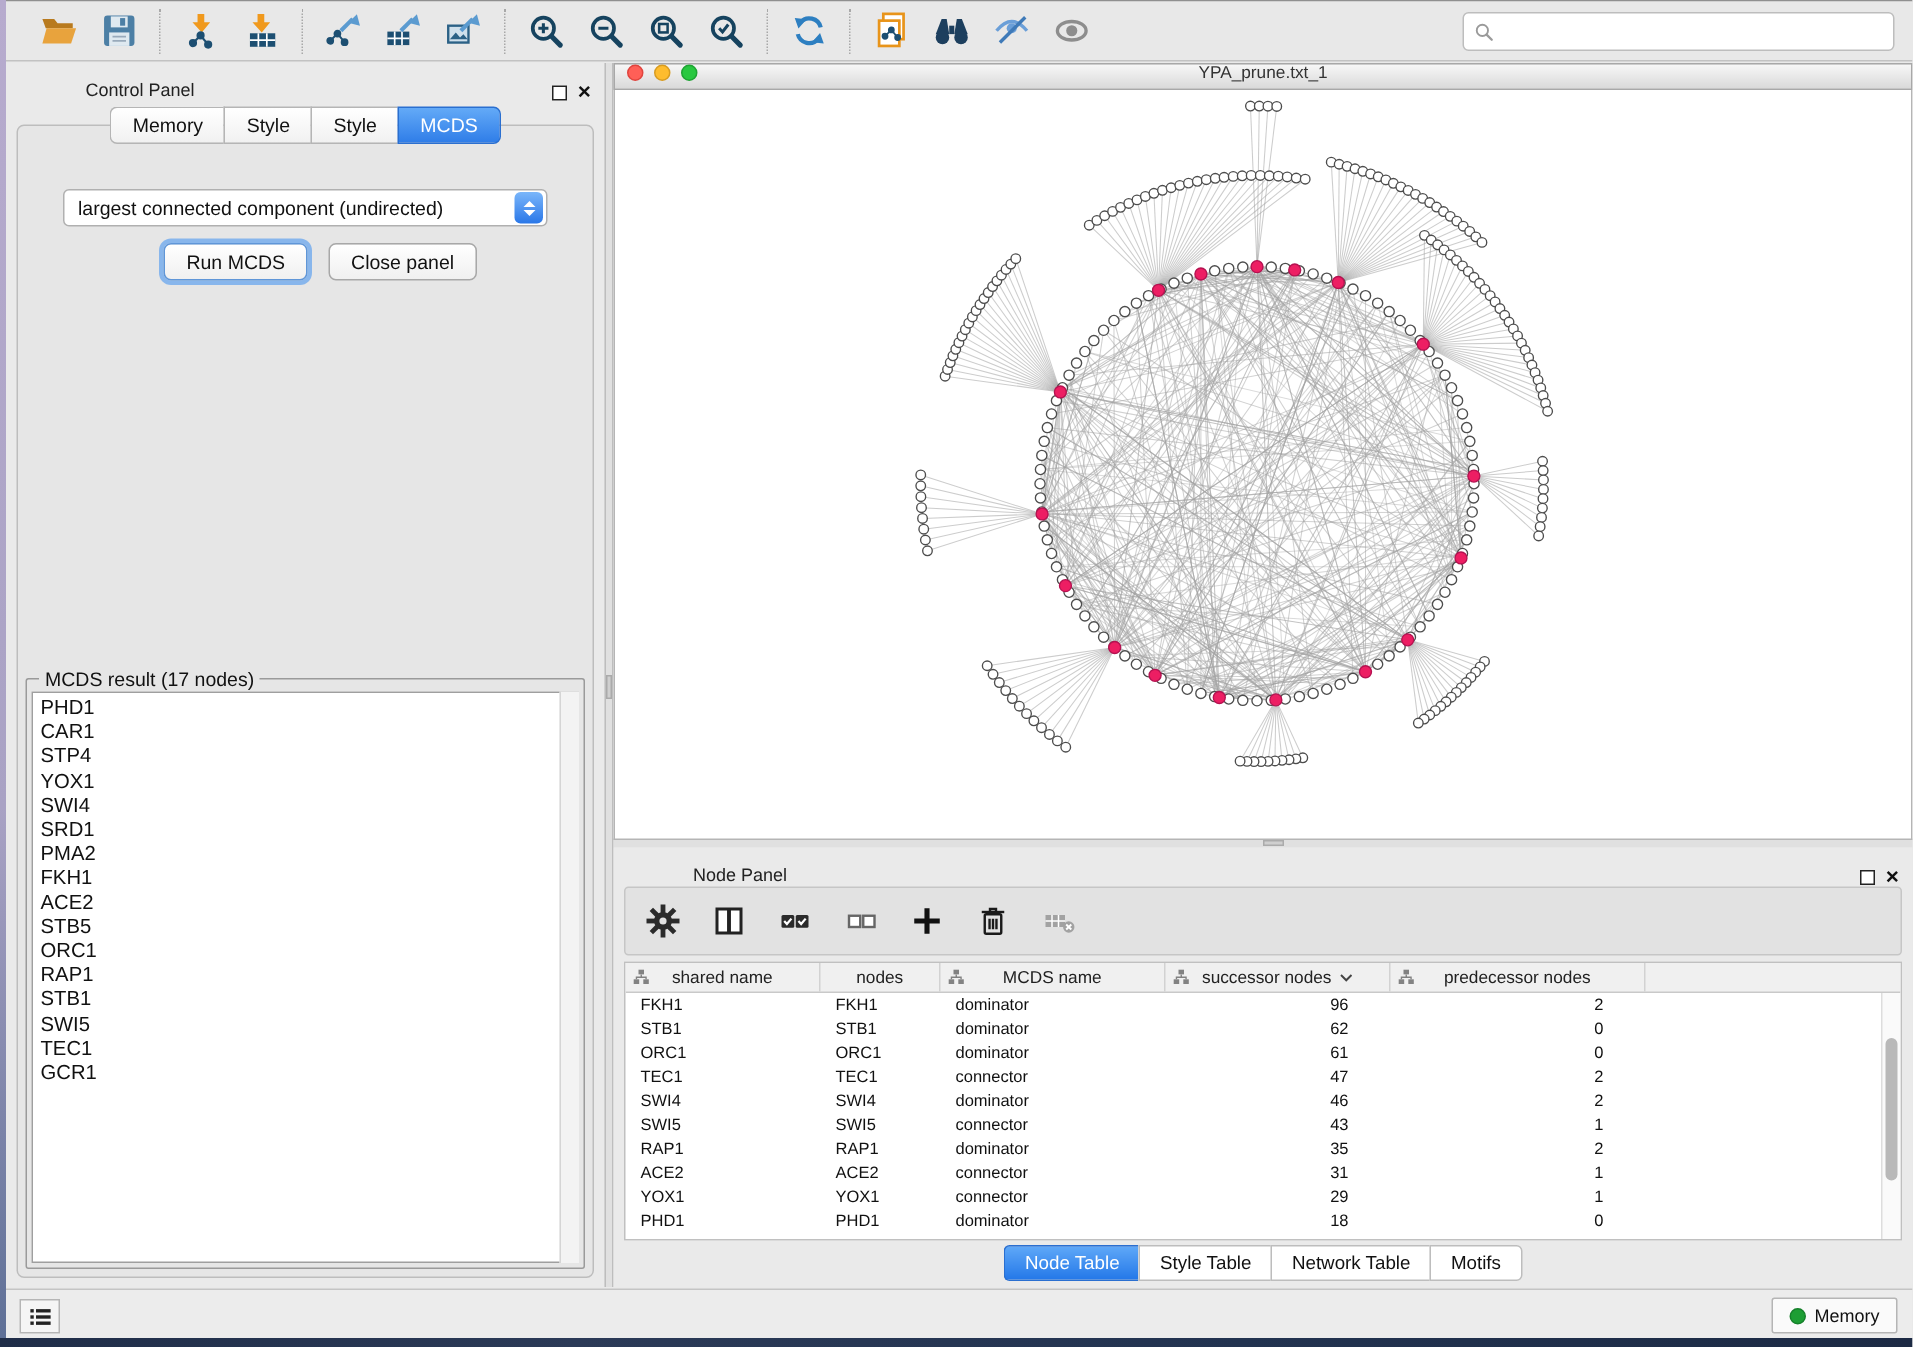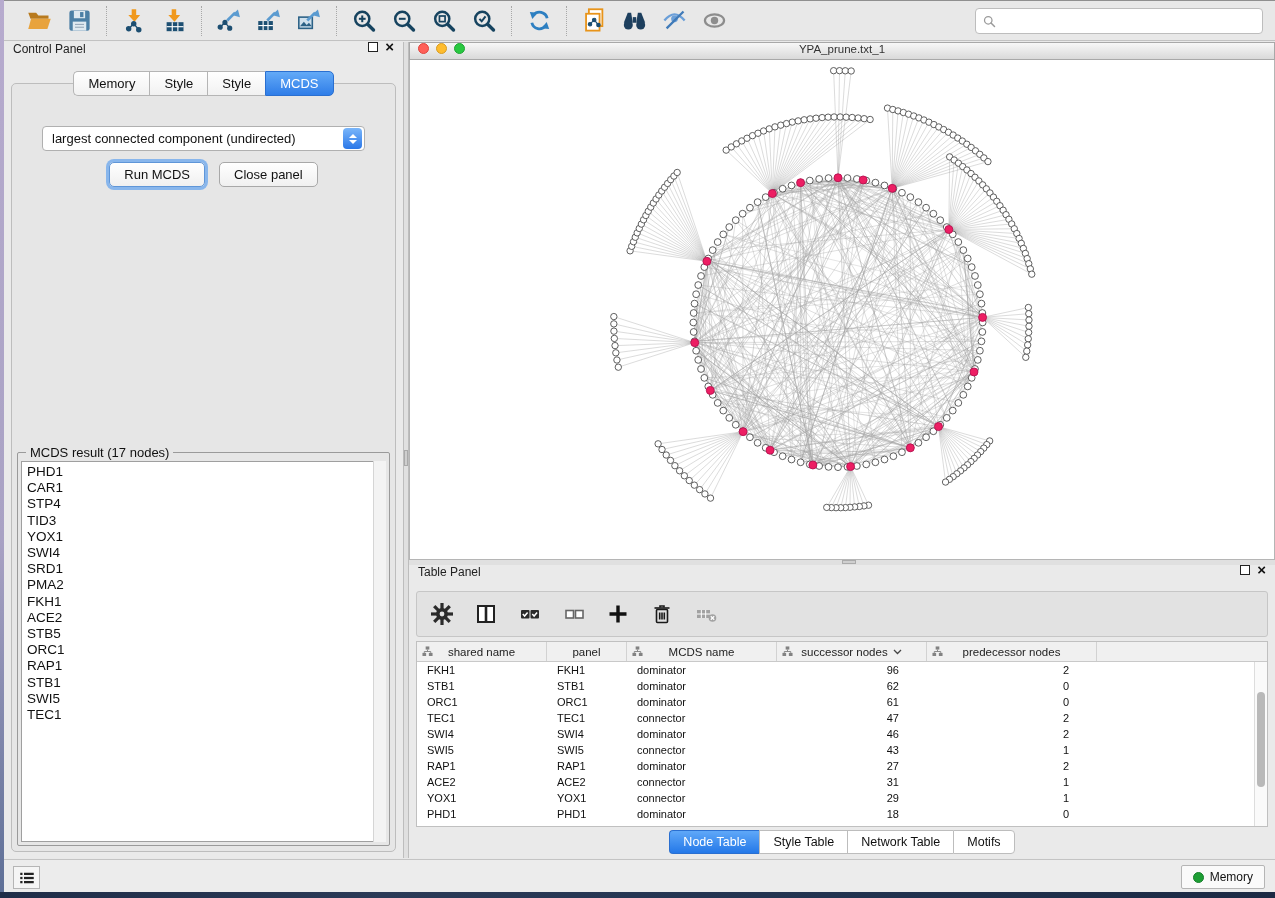--- a/index.html
+++ b/index.html
@@ -27,21 +27,21 @@
   .search-wrap { position:absolute; right:12px; top:7px; width:288px; height:26px; background:#fff;
     border:1px solid #bdbdbd; border-radius:4px; display:flex; align-items:center; padding:0 6px; }
   .search-wrap svg { width:15px; height:15px; margin-right:5px; }
   .search-input { border:none; outline:none; flex:1; font-size:12px; background:transparent; height:20px; }
 
   
   .main { position:absolute; left:0; top:41px; right:0; bottom:35px; }
 
   
   .control-panel { position:absolute; left:0; top:0; width:399px; height:100%; background:#eaeaea; }
-  .panel-title-bar { height:25px; display:flex; align-items:flex-start; padding:0 9px; font-size:12px; color:#222; }
+  .panel-title-bar { height:25px; display:flex; align-items:flex-end; padding:0 9px; font-size:12px; color:#222;margin-left:44px; }
   .panel-title { flex:1; }
   .win-btns { display:flex; align-items:center; gap:7px; }
   .float-btn { width:10px; height:10px; border:1.5px solid #222; background:#fff; display:inline-block; cursor:pointer; }
   .close-btn { font-weight:bold; font-size:15px; line-height:10px; color:#111; cursor:pointer; }
 
   .cp-tabs { position:absolute; left:0; right:0; top:29px; display:flex; justify-content:center; z-index:3; }
   .cp-tab { padding:4px 14px; font-size:13px; background:linear-gradient(#ffffff,#f1f1f1);
     border:1px solid #b5b5b5; border-right:none; color:#111; cursor:pointer; }
   .cp-tab:first-child { border-radius:5px 0 0 5px; }
   .cp-tab:last-child  { border-radius:0 5px 5px 0; border-right:1px solid #b5b5b5; }
@@ -343,33 +343,33 @@
         <div class="cp-buttons">
           <button class="btn focused">Run MCDS</button>
           <button class="btn">Close panel</button>
         </div>
         <div class="result-box">
           <span class="result-legend">MCDS result (17 nodes)</span>
           <div class="result-list" id="result-list">
               <div class="result-item">PHD1</div>
               <div class="result-item">CAR1</div>
               <div class="result-item">STP4</div>
-              <div class="result-item">TID3</div>
               <div class="result-item">YOX1</div>
               <div class="result-item">SWI4</div>
               <div class="result-item">SRD1</div>
               <div class="result-item">PMA2</div>
               <div class="result-item">FKH1</div>
               <div class="result-item">ACE2</div>
               <div class="result-item">STB5</div>
               <div class="result-item">ORC1</div>
               <div class="result-item">RAP1</div>
               <div class="result-item">STB1</div>
               <div class="result-item">SWI5</div>
               <div class="result-item">TEC1</div>
+              <div class="result-item">GCR1</div>
             </div>
           <div class="result-scroll"></div>
         </div>
       </div>
     </div>
 
     <div class="v-splitter">
       <div class="v-grip"></div>
     </div>
 
@@ -1229,21 +1229,21 @@
             </svg>
         </div>
       </div>
 
       <div class="h-splitter">
         <div class="h-grip"></div>
       </div>
 
       <div class="table-panel">
         <div class="panel-title-bar">
-          <span class="panel-title">Table Panel</span>
+          <span class="panel-title">Node Panel</span>
           <span class="win-btns">
             <span class="float-btn"></span>
             <span class="close-btn">×</span>
           </span>
         </div>
         <div class="tp-toolbar" id="tp-toolbar">
             <div class="tp-btn">
               <svg viewBox="0 0 24 24">
                 <g fill="#2b2b2b">
                   <rect x="-1.6" y="-11" width="3.2" height="6" transform="translate(12,12) rotate(0)"></rect>
@@ -1329,21 +1329,21 @@
                     <g stroke="#828282" fill="none">
                       <path d="M6 4v2M2.5 7.5V6h7v1.5"></path>
                     </g>
                   </g>
                 </svg>
    <span>shared name</span>
 
   </div>
               <div class="th" style="width:80px">
 
-   <span>panel</span>
+   <span>nodes</span>
 
   </div>
               <div class="th" style="width:150px">
    <svg class="hier" viewBox="0 0 12 12">
                   <g class="hier">
                     <g fill="#828282">
                       <rect x="4" y="0.5" width="4" height="3.4"></rect>
                       <rect x="0.5" y="7.5" width="4" height="3.4"></rect>
                       <rect x="7.5" y="7.5" width="4" height="3.4"></rect>
                     </g>
@@ -1431,21 +1431,21 @@
                 <div class="td" style="width:130px;padding:0 0 0 10px">SWI5</div>
                 <div class="td" style="width:80px;padding:0 0 0 10px">SWI5</div>
                 <div class="td" style="width:150px;padding:0 0 0 10px">connector</div>
                 <div class="td num" style="width:150px;padding:0 28px 0 0">43</div>
                 <div class="td num" style="width:170px;padding:0 28px 0 0">1</div>
               </div>
               <div class="trow">
                 <div class="td" style="width:130px;padding:0 0 0 10px">RAP1</div>
                 <div class="td" style="width:80px;padding:0 0 0 10px">RAP1</div>
                 <div class="td" style="width:150px;padding:0 0 0 10px">dominator</div>
-                <div class="td num" style="width:150px;padding:0 28px 0 0">27</div>
+                <div class="td num" style="width:150px;padding:0 28px 0 0">35</div>
                 <div class="td num" style="width:170px;padding:0 28px 0 0">2</div>
               </div>
               <div class="trow">
                 <div class="td" style="width:130px;padding:0 0 0 10px">ACE2</div>
                 <div class="td" style="width:80px;padding:0 0 0 10px">ACE2</div>
                 <div class="td" style="width:150px;padding:0 0 0 10px">connector</div>
                 <div class="td num" style="width:150px;padding:0 28px 0 0">31</div>
                 <div class="td num" style="width:170px;padding:0 28px 0 0">1</div>
               </div>
               <div class="trow">

